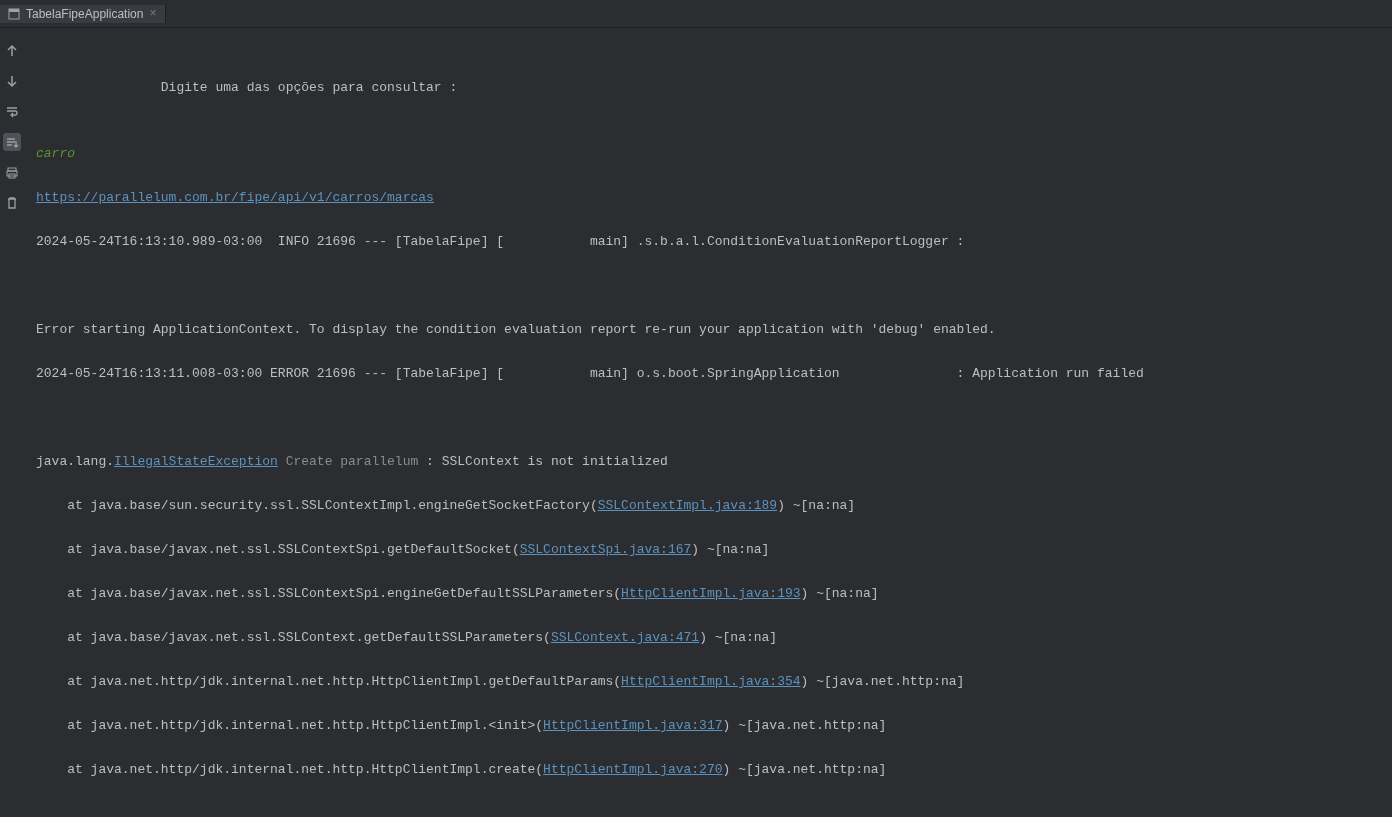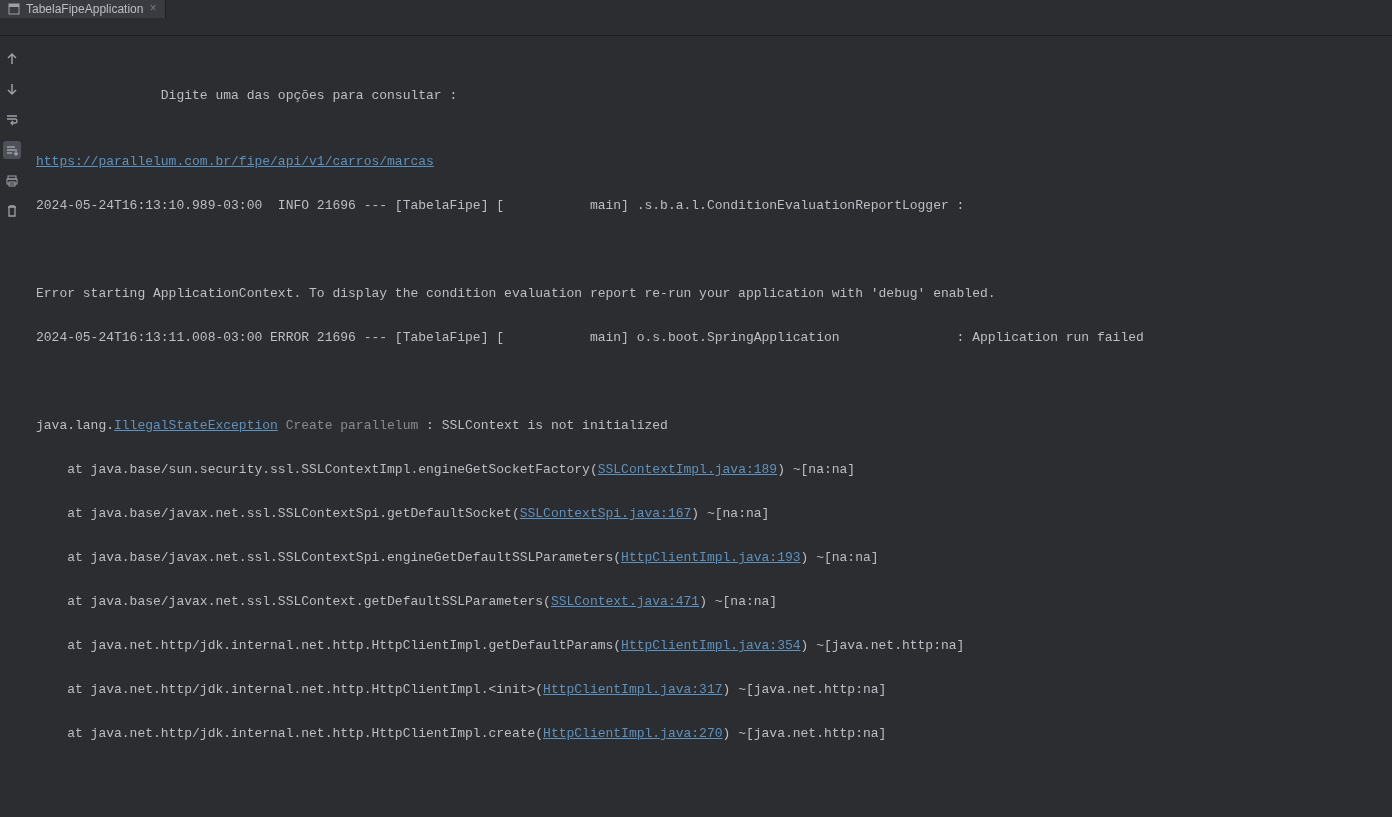--- a/index.html
+++ b/index.html
@@ -9,21 +9,22 @@
       font-family: Consolas, 'Courier New', monospace;
       font-size: 13px;
       overflow: hidden;
       width: 1392px;
       height: 817px;
     }
     .tab-bar {
       background: #2b2d30;
       border-bottom: 1px solid #1e1f22;
       display: flex;
-      height: 36px;
+      height: 28px;
+      align-items: center;
     }
     .tab {
       display: flex;
       align-items: center;
       background: #393b40;
       padding: 0 8px;
       gap: 6px;
       border-right: 1px solid #1e1f22;
       height: 18px;
     }
@@ -136,20 +137,21 @@
       <svg viewBox="0 0 14 14">
           <path d="M3 3 L11 3 M5 3 L5 2 L9 2 L9 3 M4 3 L4 12 L10 12 L10 3" fill="none" stroke="currentColor" stroke-width="1.3"></path>
         </svg>
     </div>
   </div>
 
   <div class="console">
 <div class="console-line"></div>
 <div class="console-line">                Digite uma das opções para consultar :</div>
 <div class="console-line"></div>
+<div class="console-line"><span class="input-text">carro</span></div>
 <div class="console-line"><span class="link">https://parallelum.com.br/fipe/api/v1/carros/marcas</span></div>
 <div class="console-line">2024-05-24T16:13:10.989-03:00  INFO 21696 --- [TabelaFipe] [           main] .s.b.a.l.ConditionEvaluationReportLogger :</div>
 <div class="console-line"> </div>
 <div class="console-line">Error starting ApplicationContext. To display the condition evaluation report re-run your application with 'debug' enabled.</div>
 <div class="console-line">2024-05-24T16:13:11.008-03:00 ERROR 21696 --- [TabelaFipe] [           main] o.s.boot.SpringApplication               : Application run failed</div>
 <div class="console-line"> </div>
 <div class="console-line"><span>java.lang.</span><span class="link">IllegalStateException</span><span class="breakpoint-link"> Create parallelum </span><span>: SSLContext is not initialized</span></div>
 <div class="console-line"><span>    at </span><span>java.base/sun.security.ssl.SSLContextImpl.engineGetSocketFactory(</span><span class="link">SSLContextImpl.java:189</span><span>) ~[na:na]</span></div>
 <div class="console-line"><span>    at </span><span>java.base/javax.net.ssl.SSLContextSpi.getDefaultSocket(</span><span class="link">SSLContextSpi.java:167</span><span>) ~[na:na]</span></div>
 <div class="console-line"><span>    at </span><span>java.base/javax.net.ssl.SSLContextSpi.engineGetDefaultSSLParameters(</span><span class="link">HttpClientImpl.java:193</span><span>) ~[na:na]</span></div>

